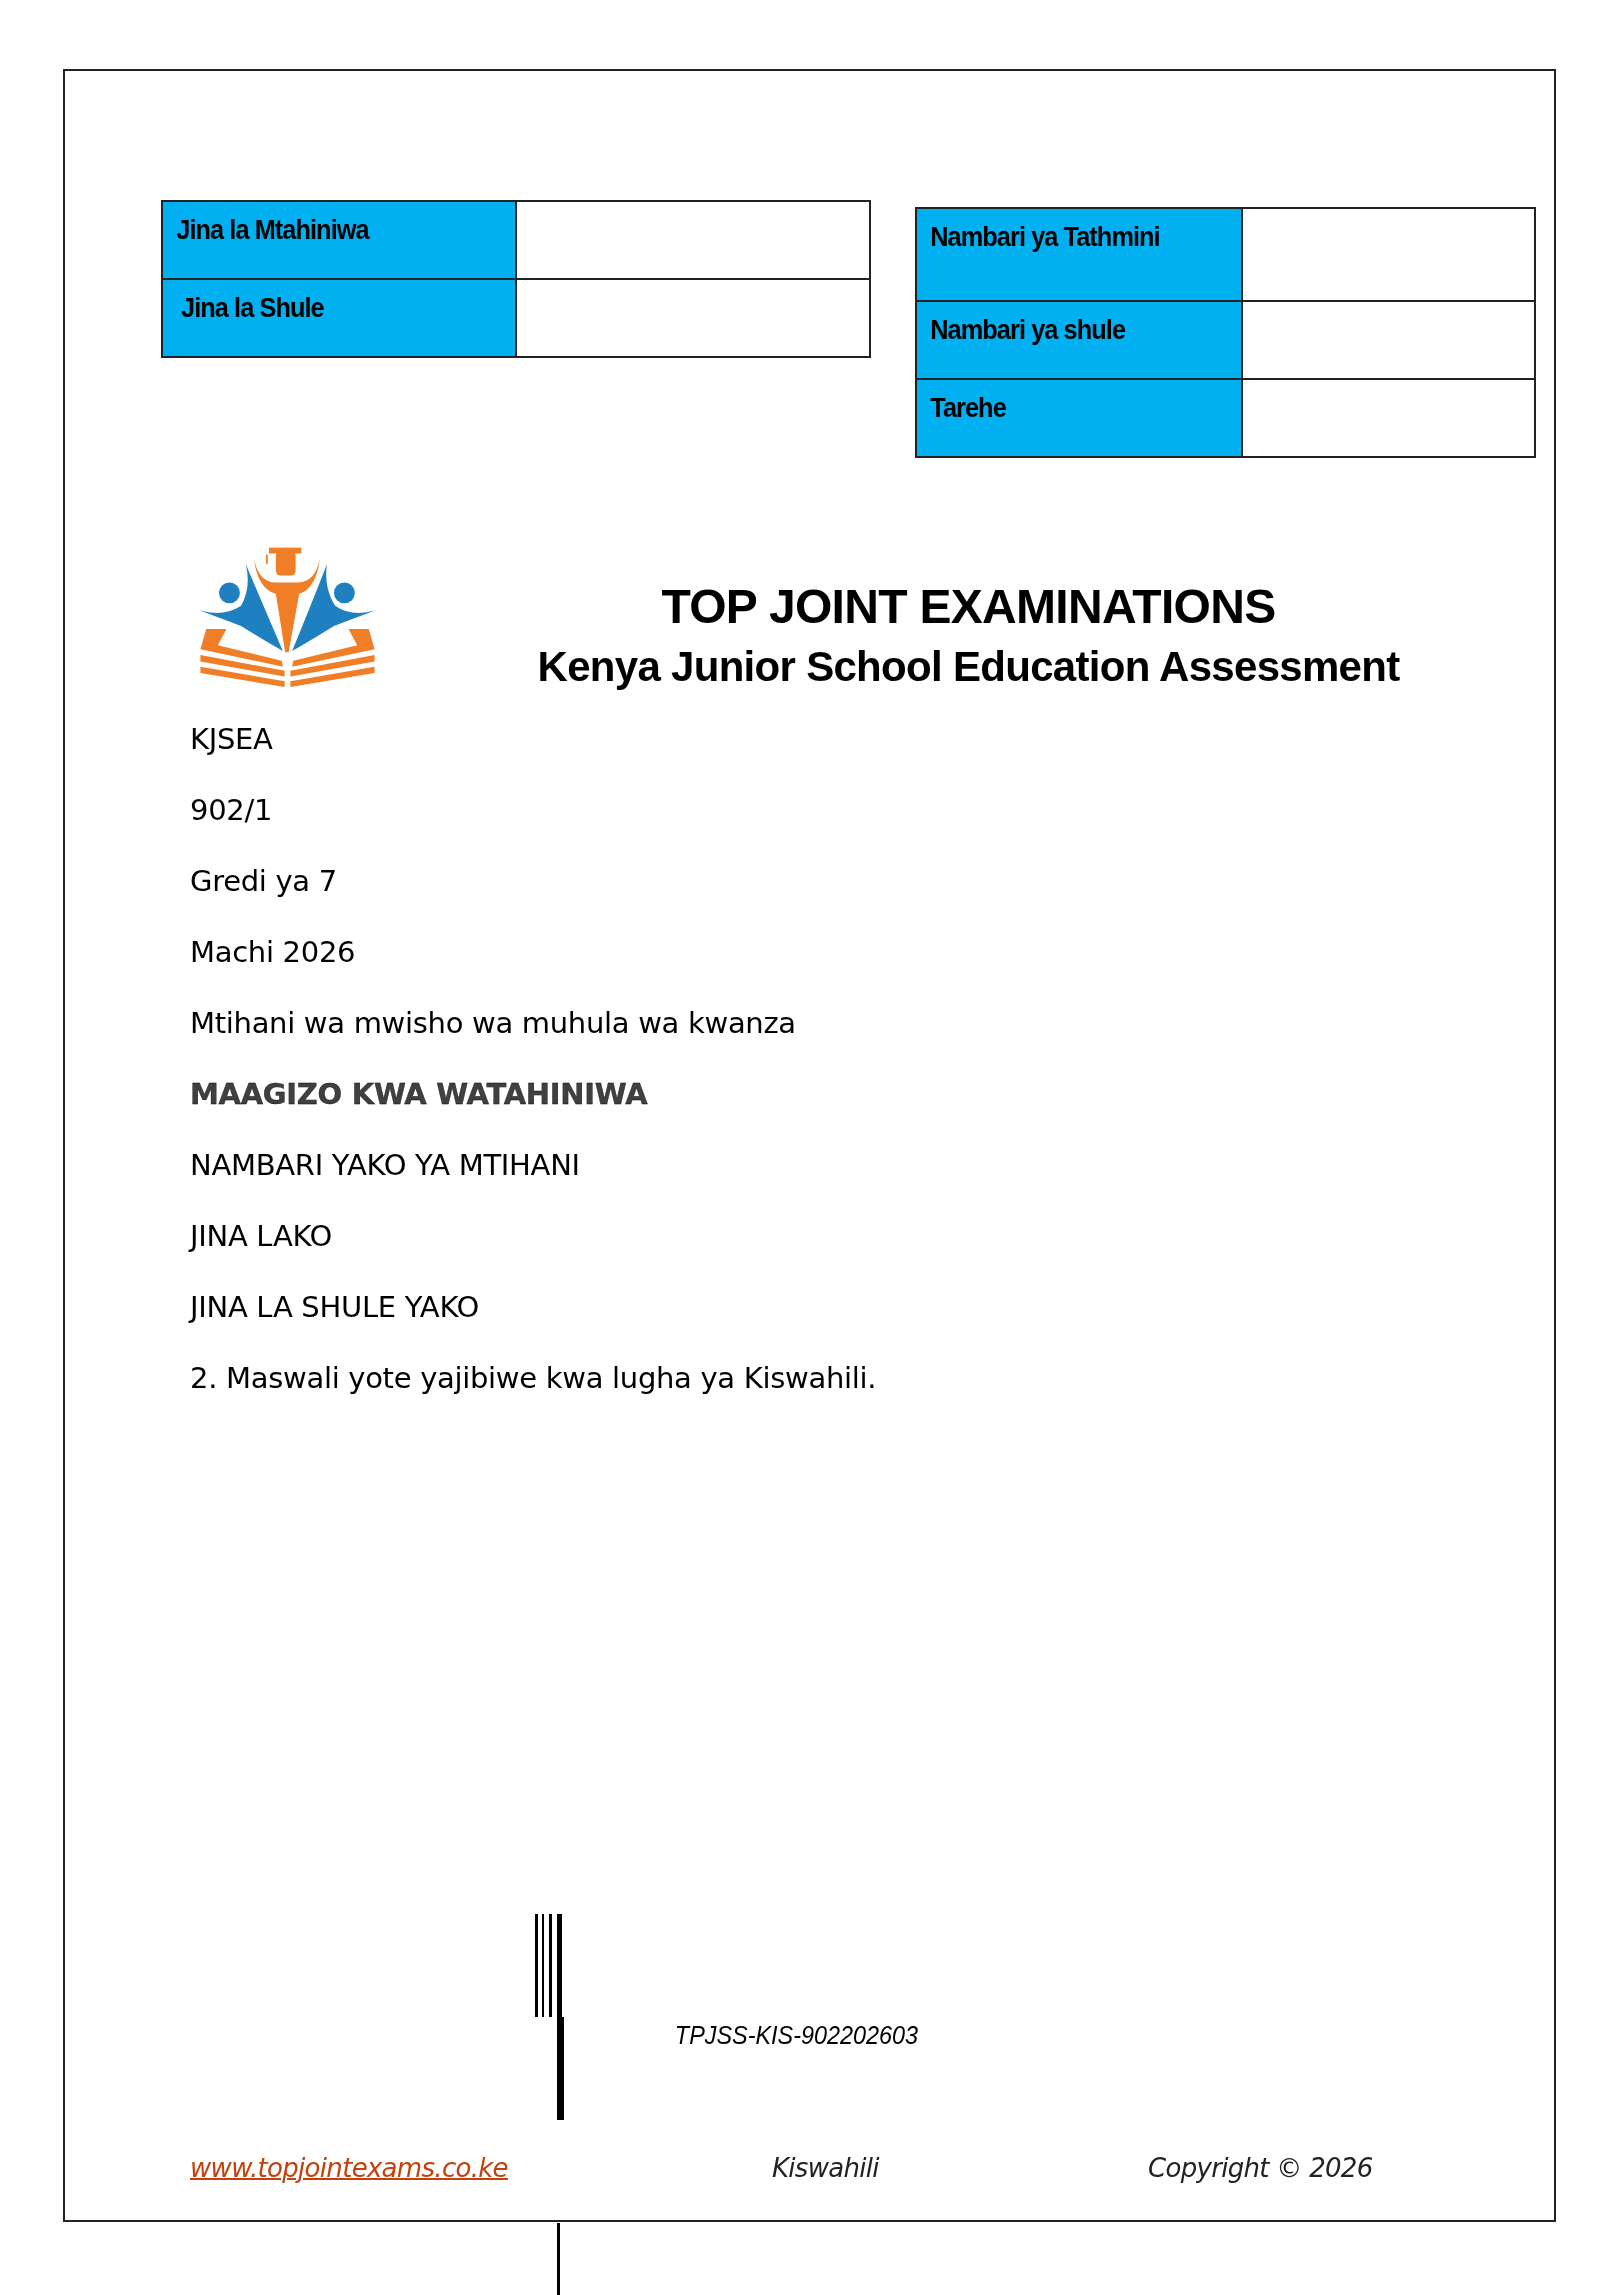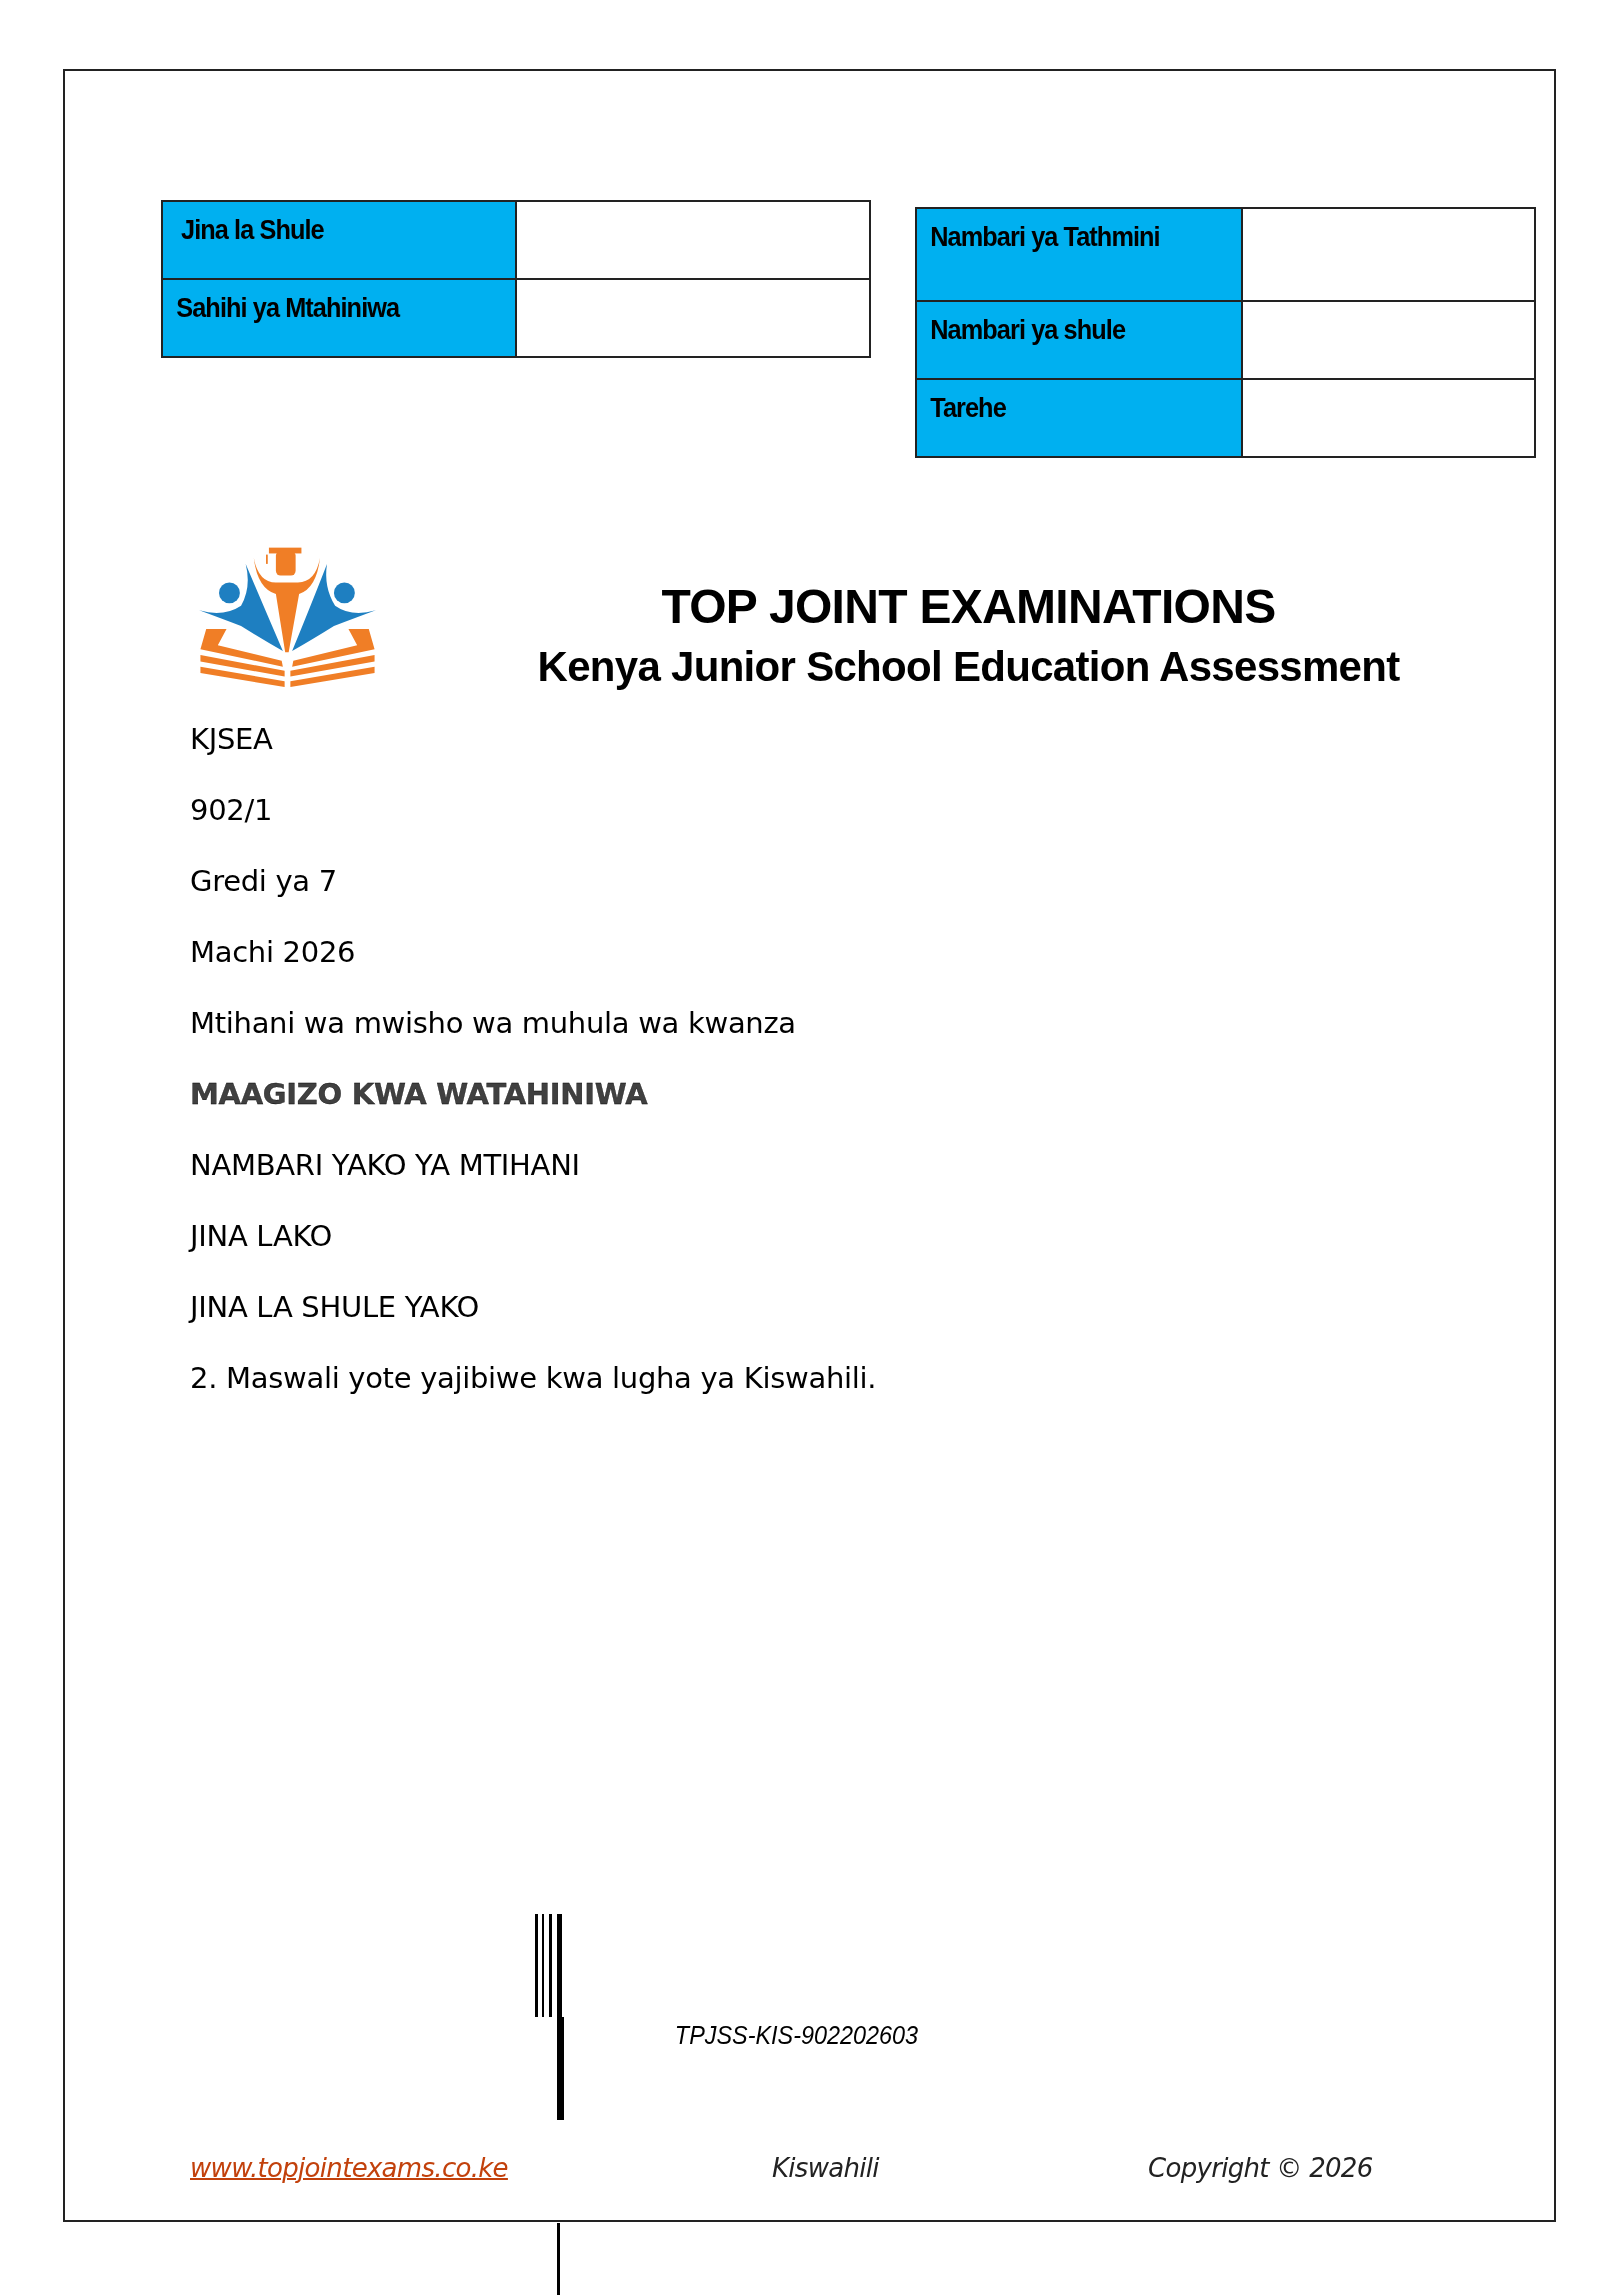--- a/index.html
+++ b/index.html
@@ -42,29 +42,29 @@
 </style>
 </head>
 <body>
 
 
 
 <div class="page-border"></div>
 
 <table class="info" id="left-table">
   <tbody>
-  <tr>
+      <tr>
     <td class="lbl">
-          <span style="padding-left:19.6px">Jina la Shule</span>
+          <span>Jina la Mtahiniwa</span>
         </td>
     <td class="val"></td>
   </tr>
   <tr>
     <td class="lbl">
-          <span>Sahihi ya Mtahiniwa</span>
+          <span style="padding-left:19.6px">Jina la Shule</span>
         </td>
     <td class="val"></td>
   </tr>
 </tbody>
   </table>
 
 <table class="info" id="right-table">
   <tbody>
       <tr class="r0">
     <td class="lbl">

